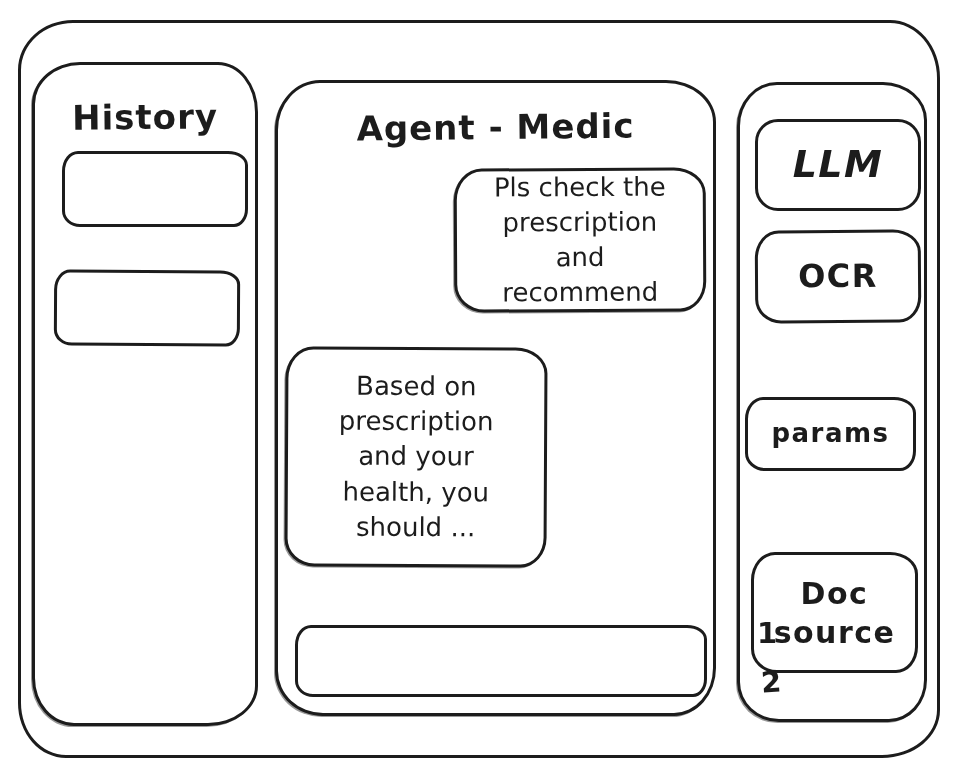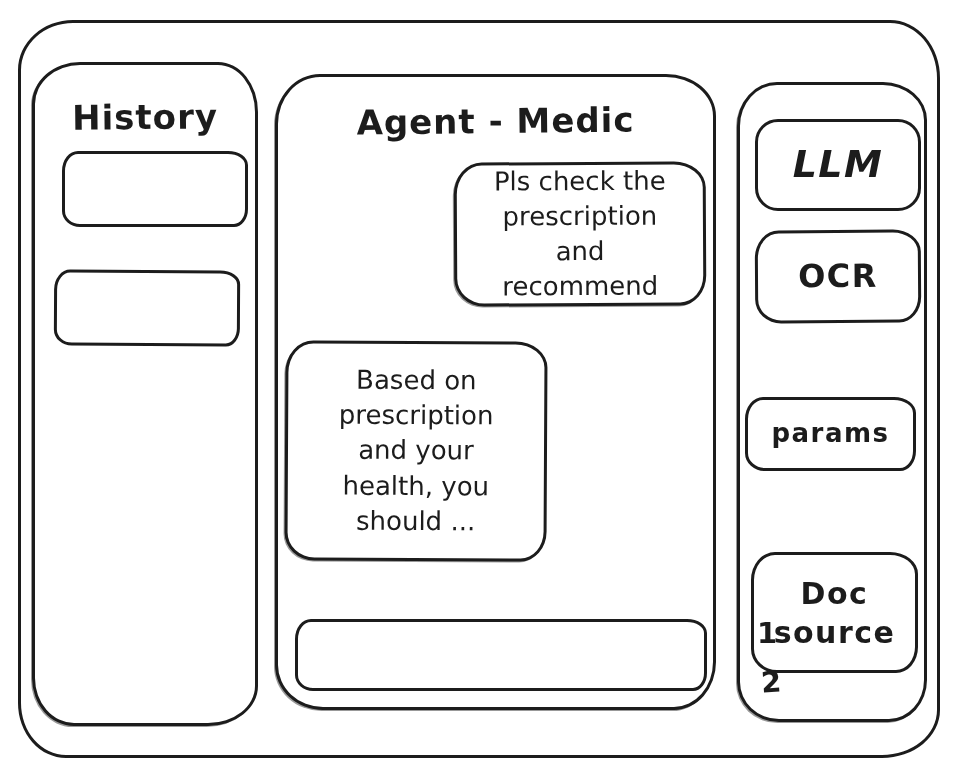--- a/index.html
+++ b/index.html
@@ -48,21 +48,21 @@
     width: 186px; height: 76px;
     border-radius: 16px 20px 14px 18px / 20px 14px 18px 16px;
     cursor: pointer;
   }
   .history-item.item1 { left: 27px; top: 86px; }
   .history-item.item2 { left: 19px; top: 205px; transform: rotate(0.3deg); }
 
   
   .chat {
     position: absolute;
-    left: 275px; top: 74px;
+    left: 275px; top: 80px;
     width: 441px; height: 636px;
     border-radius: 45px 50px 42px 48px / 50px 42px 48px 45px;
   }
   .chat .panel-title { top: 24px; }
   .bubble {
     position: absolute;
     display: flex;
     align-items: center;
     justify-content: center;
     text-align: center;

